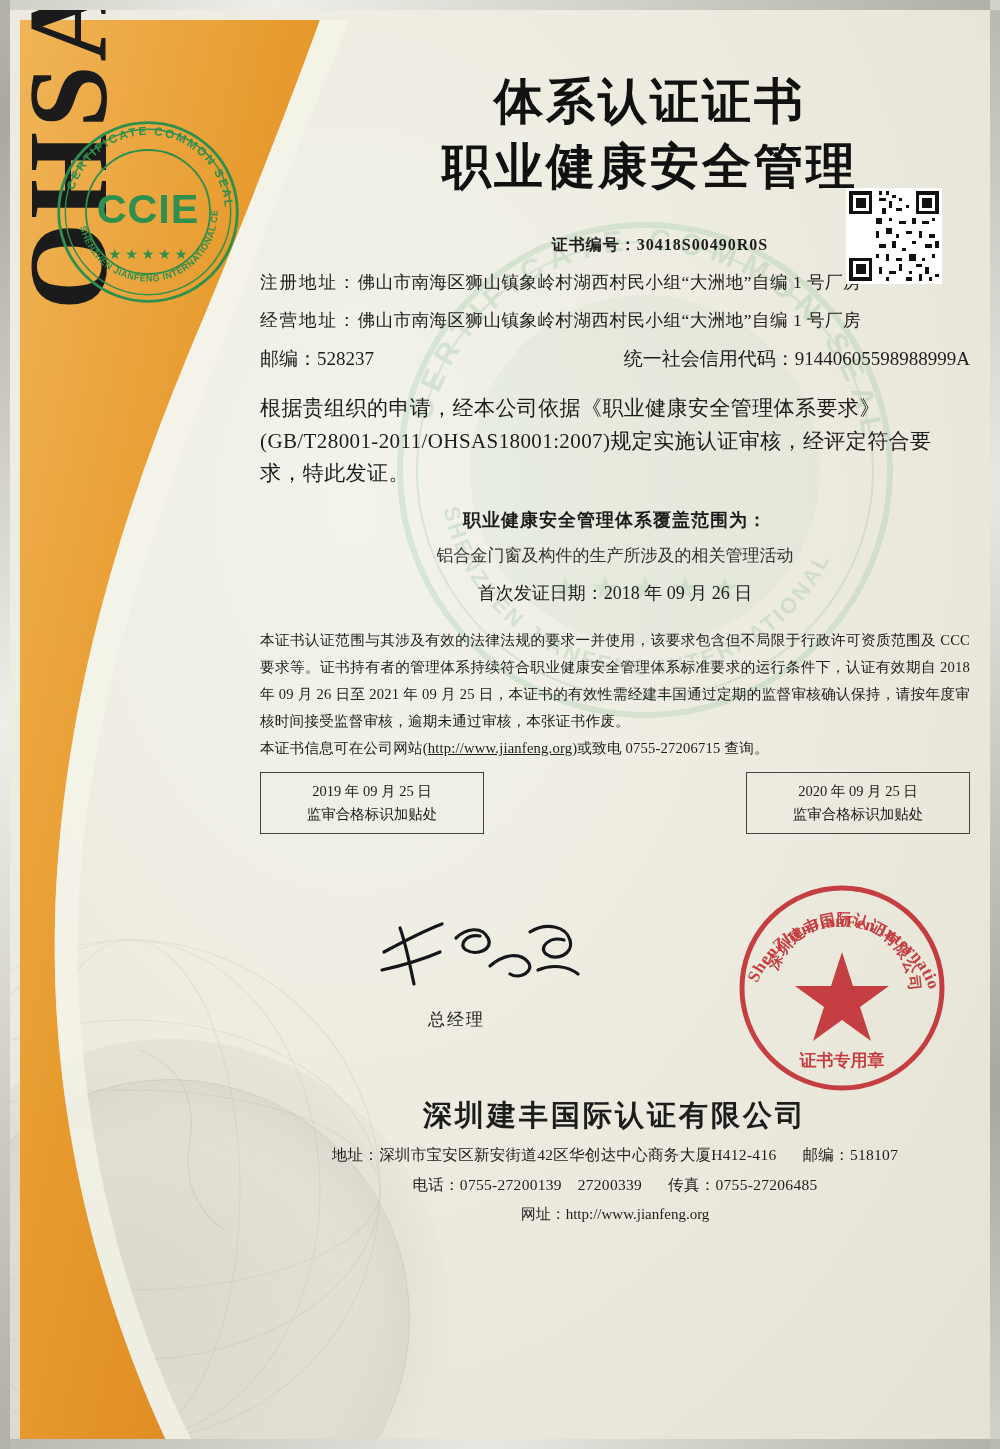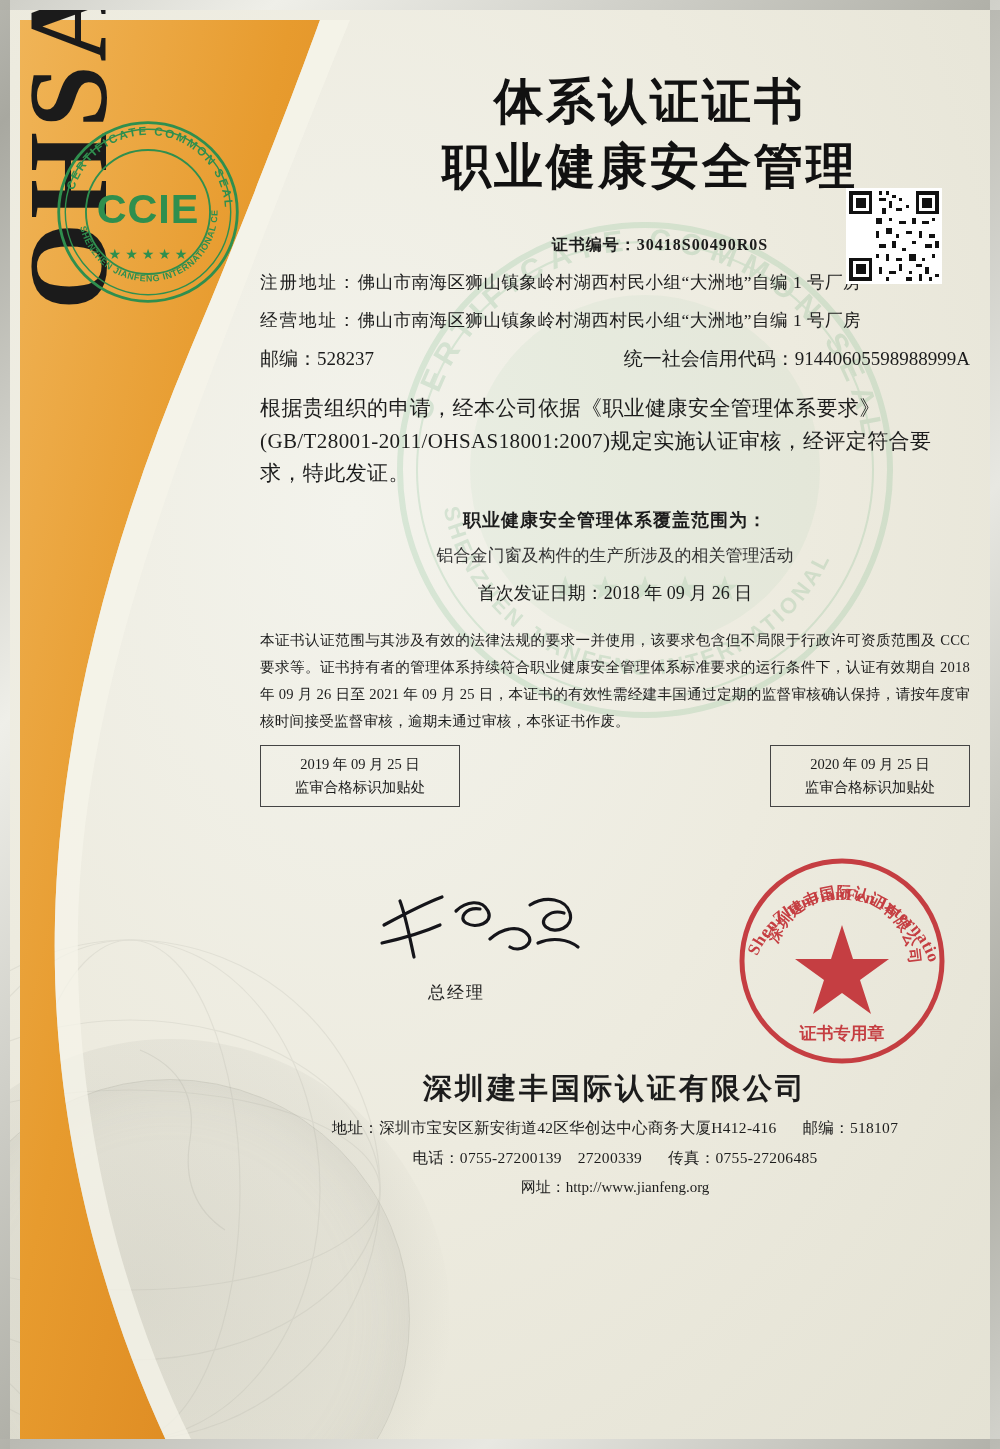--- a/index.html
+++ b/index.html
@@ -112,21 +112,21 @@
   }
   .legal{
     margin-top:22px;font-size:14.6px;line-height:1.85;text-align:justify;
     font-family:"Liberation Serif", serif;letter-spacing:.2px;
   }
   .legal a{color:#1c1c1c;text-decoration:underline;}
   .stamp-boxes{
     margin-top:10px;display:flex;justify-content:space-between;
   }
   .stamp-box{
-    width:182px;border:1px solid #444;padding:7px 8px;text-align:center;
+    width:182px;border:1px solid #444;padding:7px 20px;text-align:center;
     font-size:14.5px;line-height:1.6;font-family:"Liberation Serif", serif;
   }
   .sign-area{position:relative;height:210px;margin-top:46px;}
   .signature{
     position:absolute;left:110px;top:28px;width:220px;height:90px;
   }
   .sign-label{
     position:absolute;left:168px;top:128px;font-size:17px;letter-spacing:2px;
     font-family:"Liberation Serif", serif;
   }
@@ -304,20 +304,23 @@
 
       <div class="scope-head">职业健康安全管理体系覆盖范围为：</div>
       <div class="scope-body">铝合金门窗及构件的生产所涉及的相关管理活动</div>
 
       <div class="first-date">
         <span>首次发证日期：</span><span>2018 年 09 月 26 日</span>
       </div>
 
       <div class="legal">
         <div>本证书认证范围与其涉及有效的法律法规的要求一并使用，该要求包含但不局限于行政许可资质范围及 CCC 要求等。证书持有者的管理体系持续符合职业健康安全管理体系标准要求的运行条件下，认证有效期自 2018 年 09 月 26 日至 2021 年 09 月 25 日，本证书的有效性需经建丰国通过定期的监督审核确认保持，请按年度审核时间接受监督审核，逾期未通过审核，本张证书作废。</div>
+        <div>
+          <span>本证书信息可在公司网站(</span><a href="#">http://www.jianfeng.org</a><span>)或致电 0755-27206715 查询。</span>
+        </div>
       </div>
 
       <div class="stamp-boxes">
         <div class="stamp-box">
           <div>2019 年 09 月 25 日</div>
           <div>监审合格标识加贴处</div>
         </div>
         <div class="stamp-box">
           <div>2020 年 09 月 25 日</div>
           <div>监审合格标识加贴处</div>

